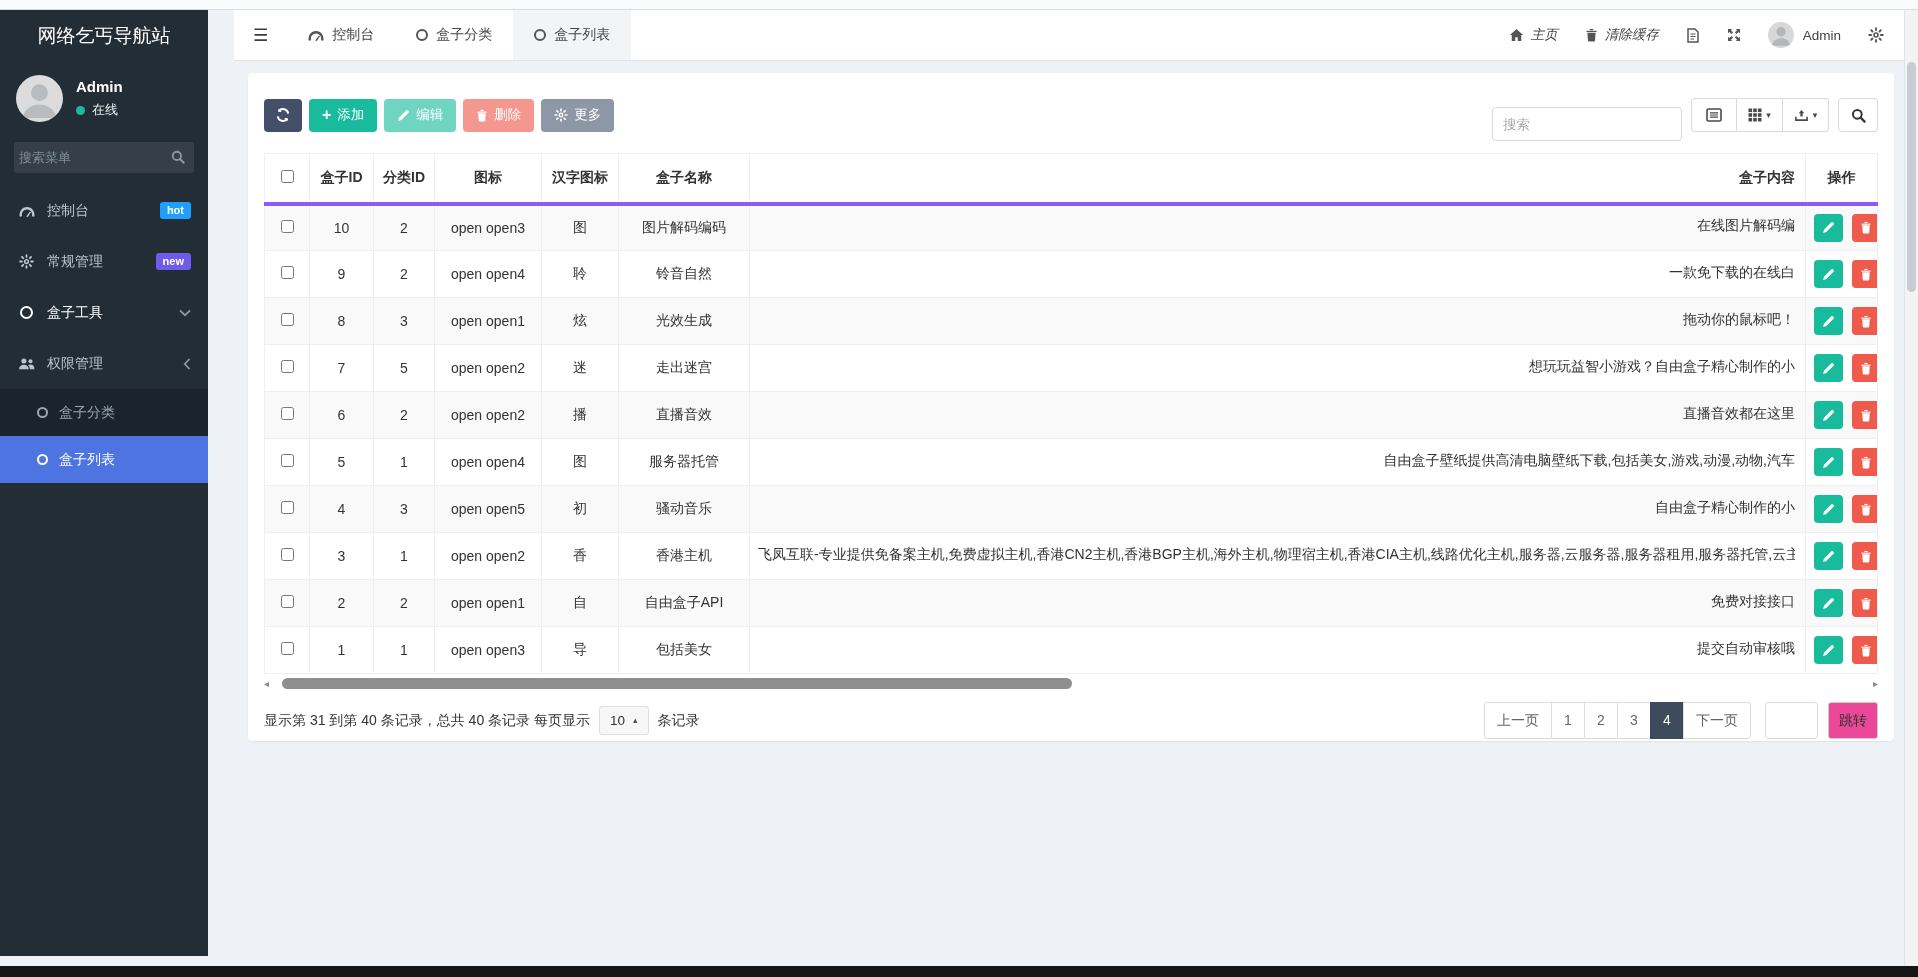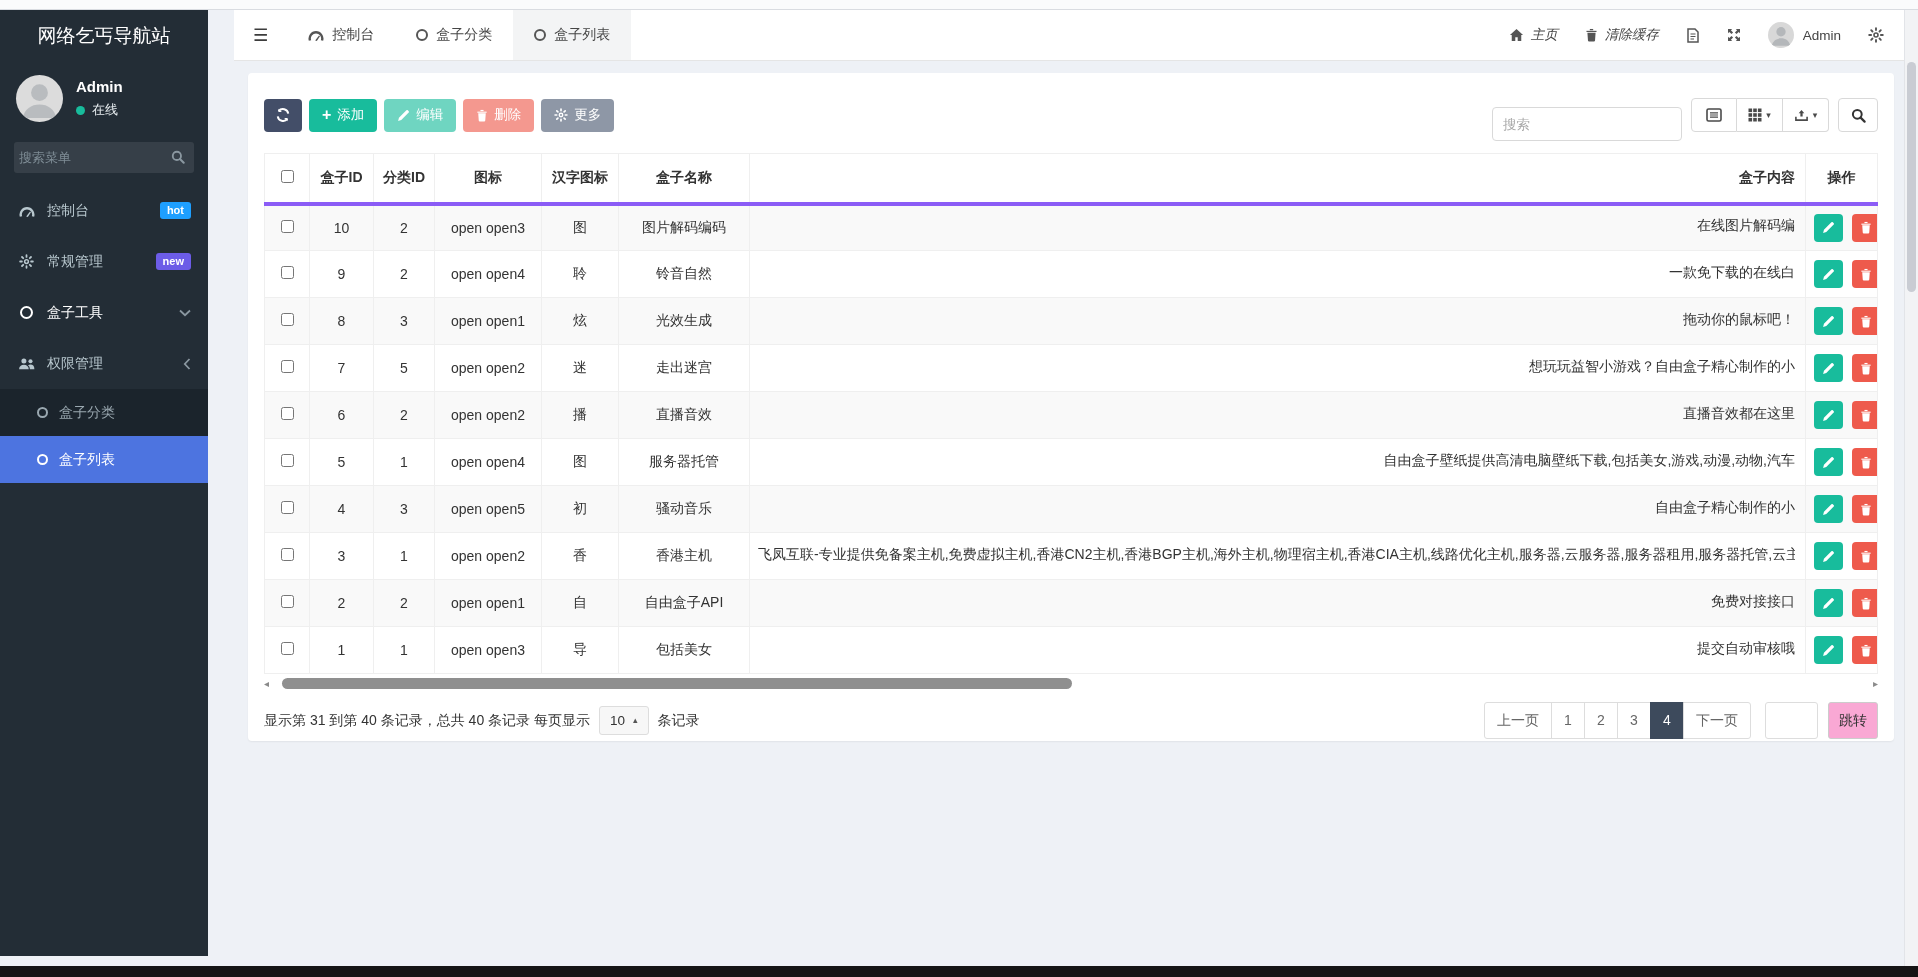--- a/index.html
+++ b/index.html
@@ -101,21 +101,21 @@
   .pagesize{display:inline-flex;align-items:center;gap:8px;border:1px solid #ddd;background:#f7f7f7;border-radius:3px;padding:6px 10px;font-size:13.5px;color:#333;cursor:pointer;margin:0 3px;}
   .caret-up{font-size:9px;font-style:normal;color:#555;line-height:1;}
   .pager{margin-left:auto;display:flex;align-items:center;}
   .pages{display:flex;list-style:none;}
   .contents{display:contents;}
   .page{min-width:34px;padding:0 12px;height:37px;line-height:35px;text-align:center;border:1px solid #ddd;background:#fff;color:#666;font-size:14px;cursor:pointer;margin-left:-1px;}
   .page.prev{border-radius:3px 0 0 3px;margin-left:0;}
   .page.next{border-radius:0 3px 3px 0;}
   .page.active{background:var(--page_active,#3d4a5c);border-color:var(--page_active,#3d4a5c);color:#fff;}
   .jump-input{width:53px;height:37px;border:1px solid #ddd;border-radius:3px;margin-left:14px;padding:0 8px;font-size:14px;outline:none;}
-  .jump-btn{height:37px;min-width:50px;border:1px solid #ccc;background:#f9a8d4;border-radius:3px;margin-left:10px;font-size:14px;color:#333;cursor:pointer;padding:0 10px;}
+  .jump-btn{height:37px;min-width:50px;border:1px solid #ccc;background:#ec4899;border-radius:3px;margin-left:10px;font-size:14px;color:#333;cursor:pointer;padding:0 10px;}
 </style>
 </head>
 <body>
 
 <div class="screen">
   <div class="top-strip"></div>
 
   <aside class="sidebar">
     <div class="brand">网络乞丐导航站</div>
 

